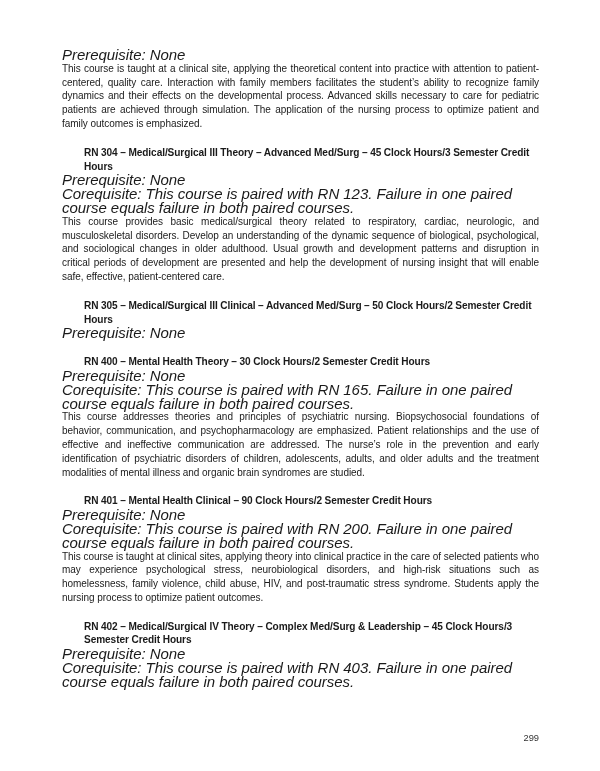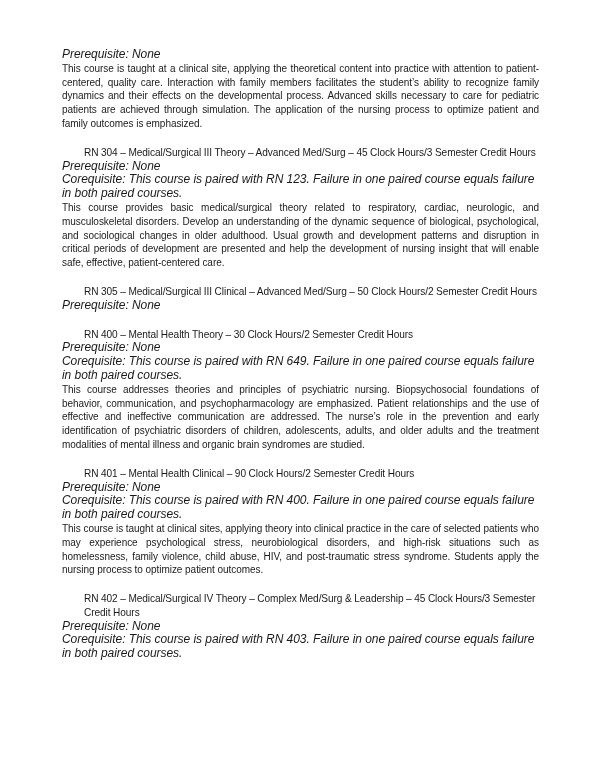--- a/index.html
+++ b/index.html
@@ -36,30 +36,30 @@
   .course-block {
     margin: 0 0 15px 0;
   }
   .course-block:last-of-type {
     margin-bottom: 8px;
   }
 
   .course-heading {
     font-size: 10.1px;
     line-height: 13.8px;
-    font-weight: normal;
+    font-weight: bold;
     text-align: left;
     margin: 0 0 0 0;
     letter-spacing: -0.08px;
     word-spacing: -0.1px;
     padding-left: 22px;
   }
 
   .meta-line {
-    font-size: 12px;
+    font-size: 15px;
     line-height: 13.8px;
     font-style: italic;
     text-align: left;
     margin: 0;
     letter-spacing: -0.05px;
   }
 
   .body-text {
     font-size: 10px;
     line-height: 13.8px;
@@ -105,34 +105,35 @@
     </div>
 
     <div class="course-block">
       <p class="course-heading">RN 305 – Medical/Surgical III Clinical – Advanced Med/Surg – 50 Clock Hours/2 Semester Credit Hours</p>
       <p class="meta-line">Prerequisite: None</p>
     </div>
 
     <div class="course-block">
       <p class="course-heading">RN 400 – Mental Health Theory – 30 Clock Hours/2 Semester Credit Hours</p>
       <p class="meta-line">Prerequisite: None</p>
-      <p class="meta-line">Corequisite: This course is paired with RN 649. Failure in one paired course equals failure in both paired courses.</p>
+      <p class="meta-line">Corequisite: This course is paired with RN 165. Failure in one paired course equals failure in both paired courses.</p>
       <p class="body-text">This course addresses theories and principles of psychiatric nursing. Biopsychosocial foundations of behavior, communication, and psychopharmacology are emphasized. Patient relationships and the use of effective and ineffective communication are addressed. The nurse’s role in the prevention and early identification of psychiatric disorders of children, adolescents, adults, and older adults and the treatment modalities of mental illness and organic brain syndromes are studied.</p>
     </div>
 
     <div class="course-block">
       <p class="course-heading">RN 401 – Mental Health Clinical – 90 Clock Hours/2 Semester Credit Hours</p>
       <p class="meta-line">Prerequisite: None</p>
-      <p class="meta-line">Corequisite: This course is paired with RN 400. Failure in one paired course equals failure in both paired courses.</p>
+      <p class="meta-line">Corequisite: This course is paired with RN 200. Failure in one paired course equals failure in both paired courses.</p>
       <p class="body-text">This course is taught at clinical sites, applying theory into clinical practice in the care of selected patients who may experience psychological stress, neurobiological disorders, and high-risk situations such as homelessness, family violence, child abuse, HIV, and post-traumatic stress syndrome. Students apply the nursing process to optimize patient outcomes.</p>
     </div>
 
     <div class="course-block">
       <p class="course-heading">RN 402 – Medical/Surgical IV Theory – Complex Med/Surg &amp; Leadership – 45 Clock Hours/3 Semester Credit Hours</p>
       <p class="meta-line">Prerequisite: None</p>
       <p class="meta-line">Corequisite: This course is paired with RN 403. Failure in one paired course equals failure in both paired courses.</p>
 
     </div>
 
   </div>
 
+  <div id="page-number">299</div>
 
 </div>
 
 </body></html>

